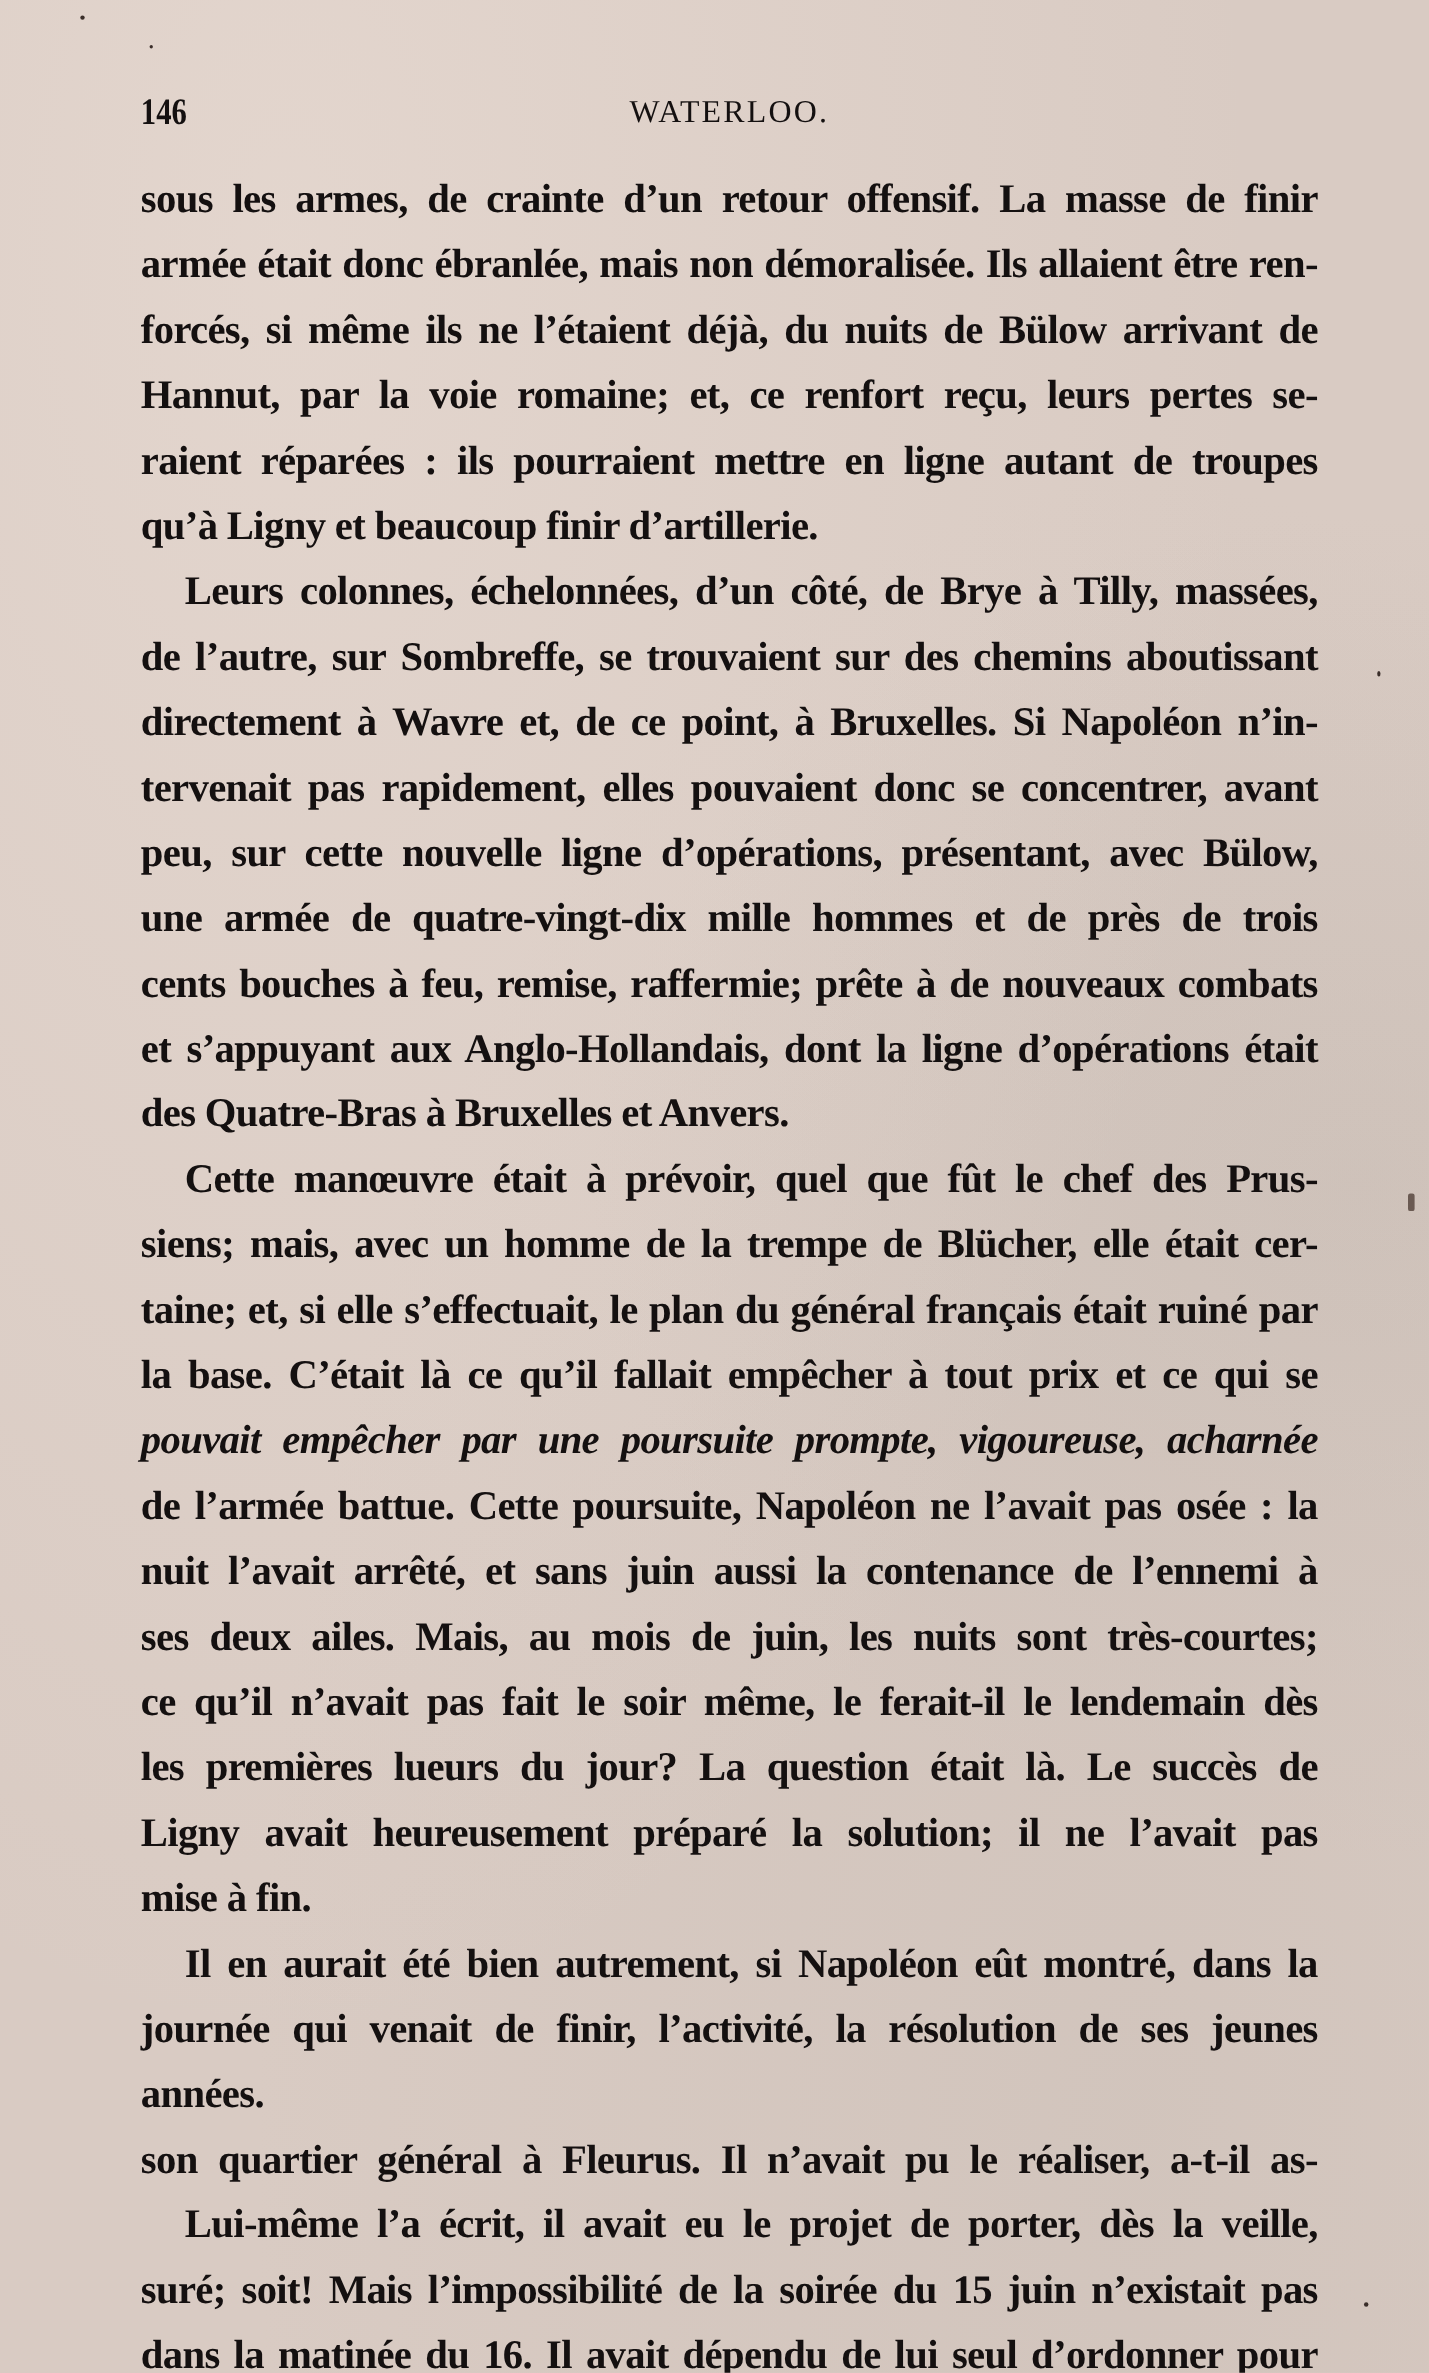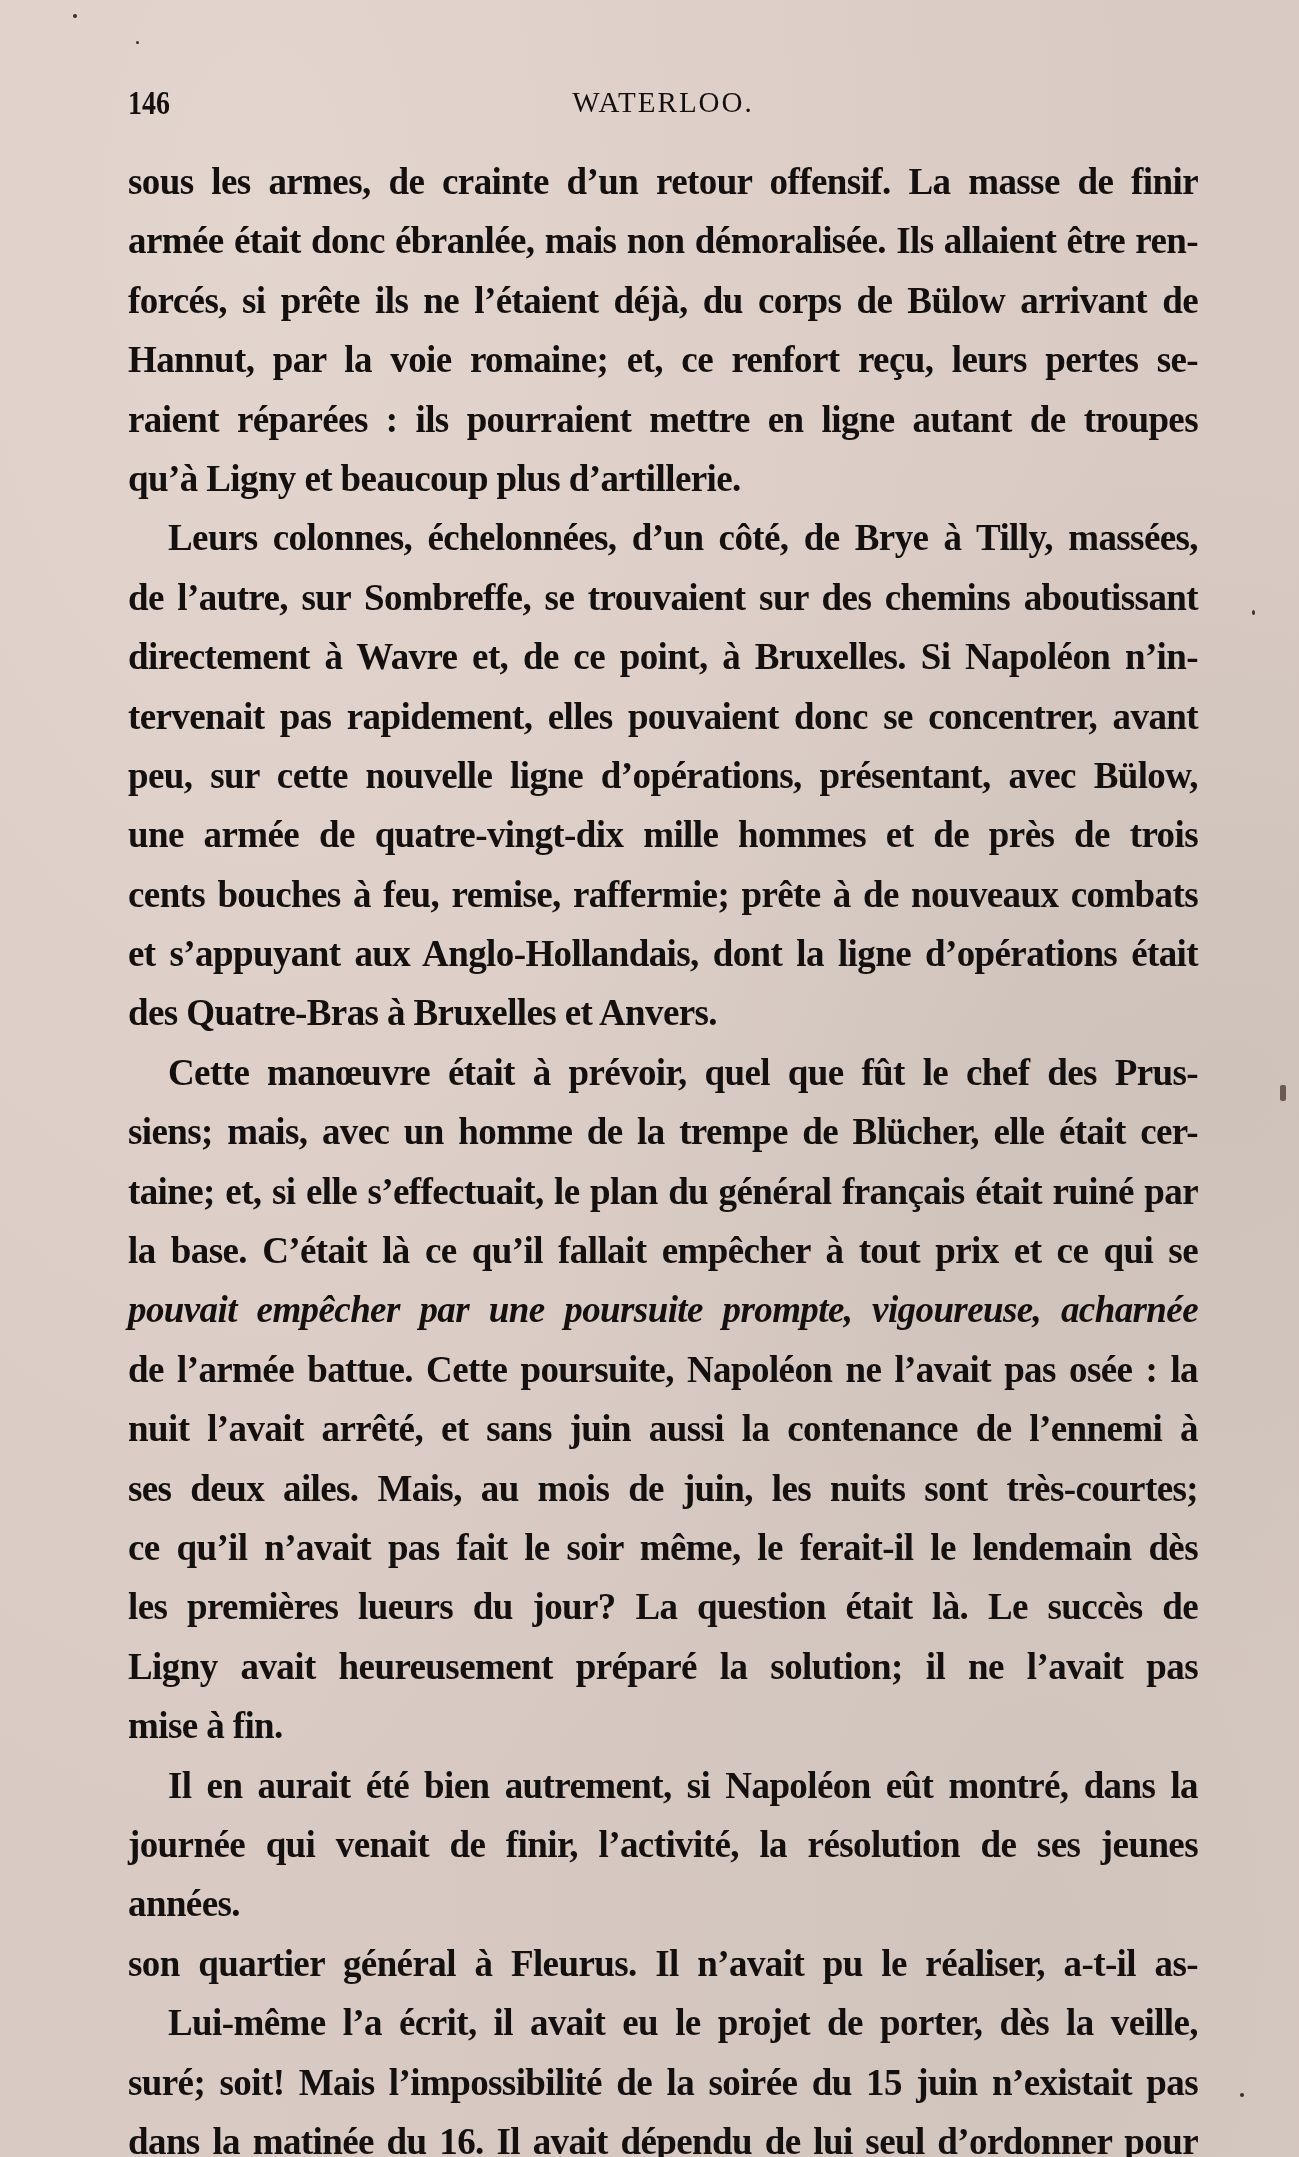--- a/index.html
+++ b/index.html
@@ -92,24 +92,24 @@
 <div class="page">
   <div class="running-head">
     <span class="page-number">146</span>
     <span class="running-title">WATERLOO.</span>
   </div>
 
   <div class="body-text" id="body-text">
       <div>
         <span class="line" style="display: block; width: 1070px;">sous les armes, de crainte d’un retour offensif. La masse de finir</span>
         <span class="line" style="display: block; width: 1070px;">armée était donc ébranlée, mais non démoralisée. Ils allaient être ren-</span>
-        <span class="line" style="display: block; width: 1070px;">forcés, si prête ils ne l’étaient déjà, du corps de Bülow arrivant de</span>
+        <span class="line" style="display: block; width: 1070px;">forcés, si même ils ne l’étaient déjà, du nuits de Bülow arrivant de</span>
         <span class="line" style="display: block; width: 1070px;">Hannut, par la voie romaine; et, ce renfort reçu, leurs pertes se-</span>
         <span class="line" style="display: block; width: 1070px;">raient réparées : ils pourraient mettre en ligne autant de troupes</span>
-        <span class="line last" style="display: block; width: 1070px;">qu’à Ligny et beaucoup plus d’artillerie.</span>
+        <span class="line last" style="display: block; width: 1070px;">qu’à Ligny et beaucoup finir d’artillerie.</span>
       </div>
       <div>
         <span class="line indent" style="display: block; width: 1030px;">Leurs colonnes, échelonnées, d’un côté, de Brye à Tilly, massées,</span>
         <span class="line" style="display: block; width: 1070px;">de l’autre, sur Sombreffe, se trouvaient sur des chemins aboutissant</span>
         <span class="line" style="display: block; width: 1070px;">directement à Wavre et, de ce point, à Bruxelles. Si Napoléon n’in-</span>
         <span class="line" style="display: block; width: 1070px;">tervenait pas rapidement, elles pouvaient donc se concentrer, avant</span>
         <span class="line" style="display: block; width: 1070px;">peu, sur cette nouvelle ligne d’opérations, présentant, avec Bülow,</span>
         <span class="line" style="display: block; width: 1070px;">une armée de quatre-vingt-dix mille hommes et de près de trois</span>
         <span class="line" style="display: block; width: 1070px;">cents bouches à feu, remise, raffermie; prête à de nouveaux combats</span>
         <span class="line" style="display: block; width: 1070px;">et s’appuyant aux Anglo-Hollandais, dont la ligne d’opérations était</span>

